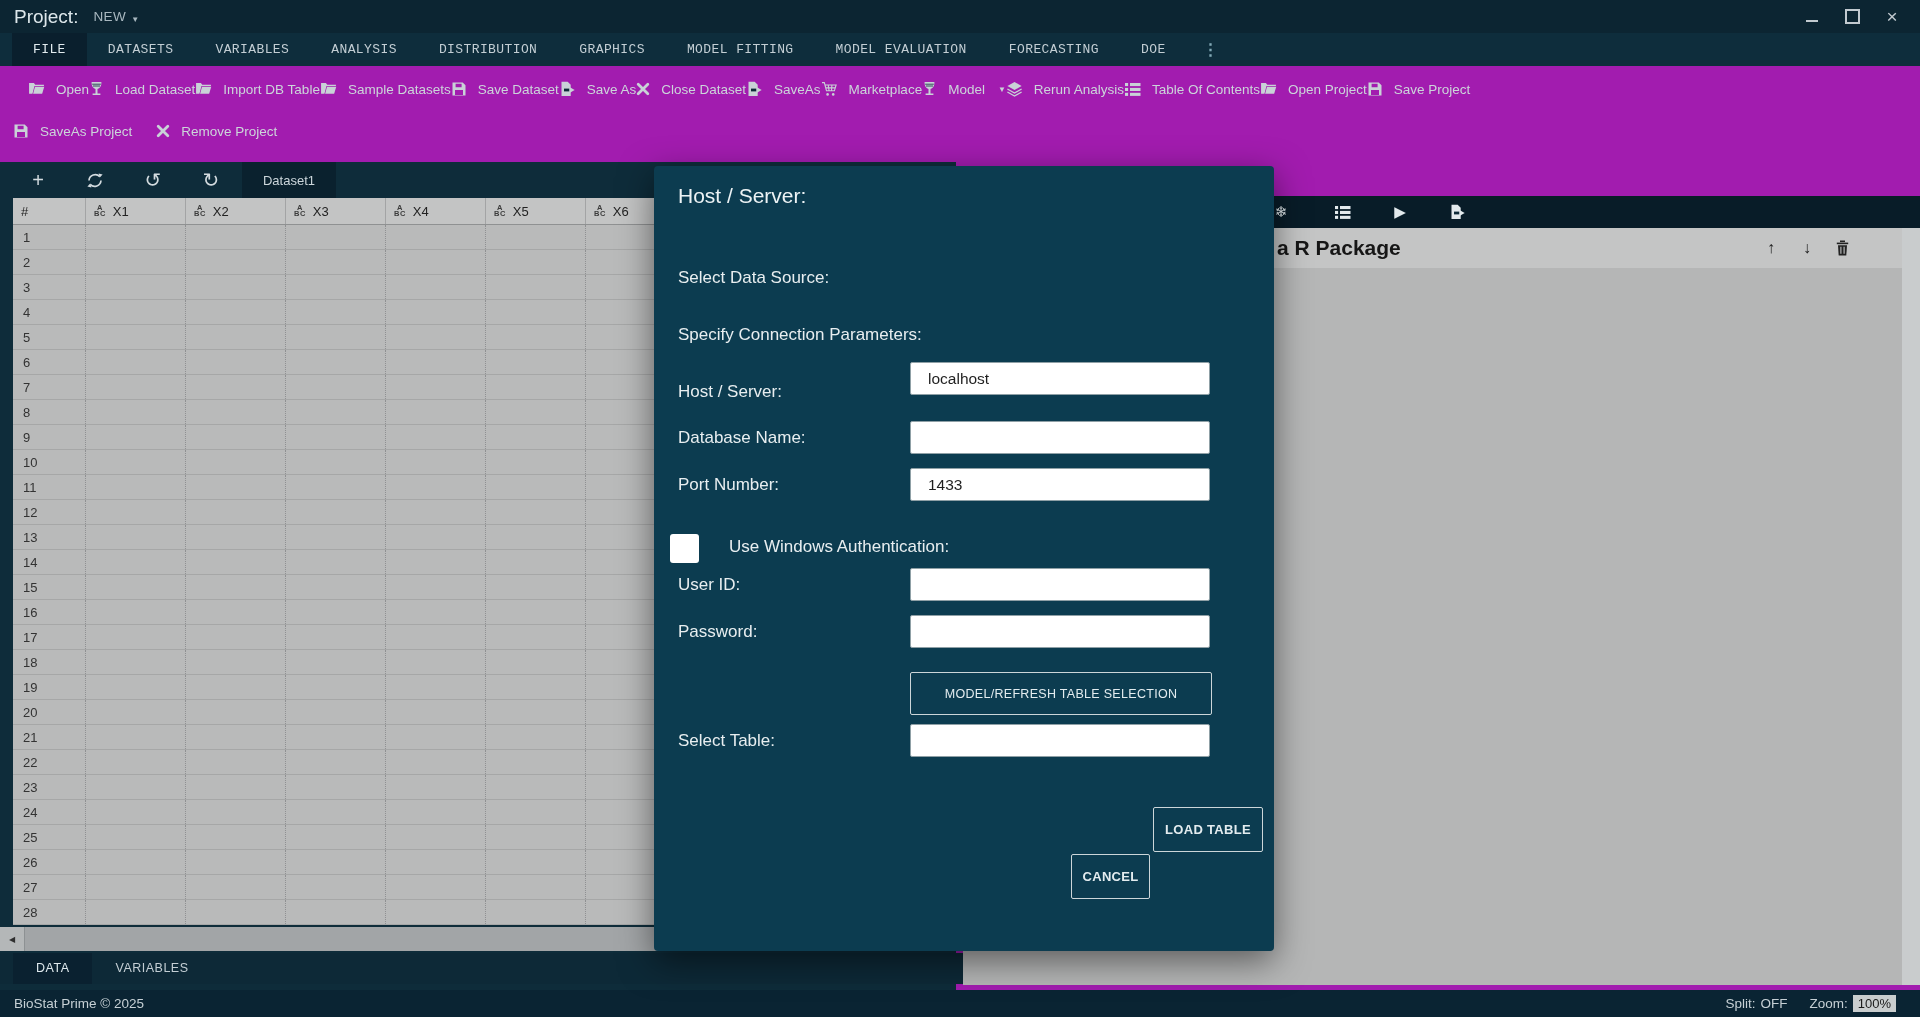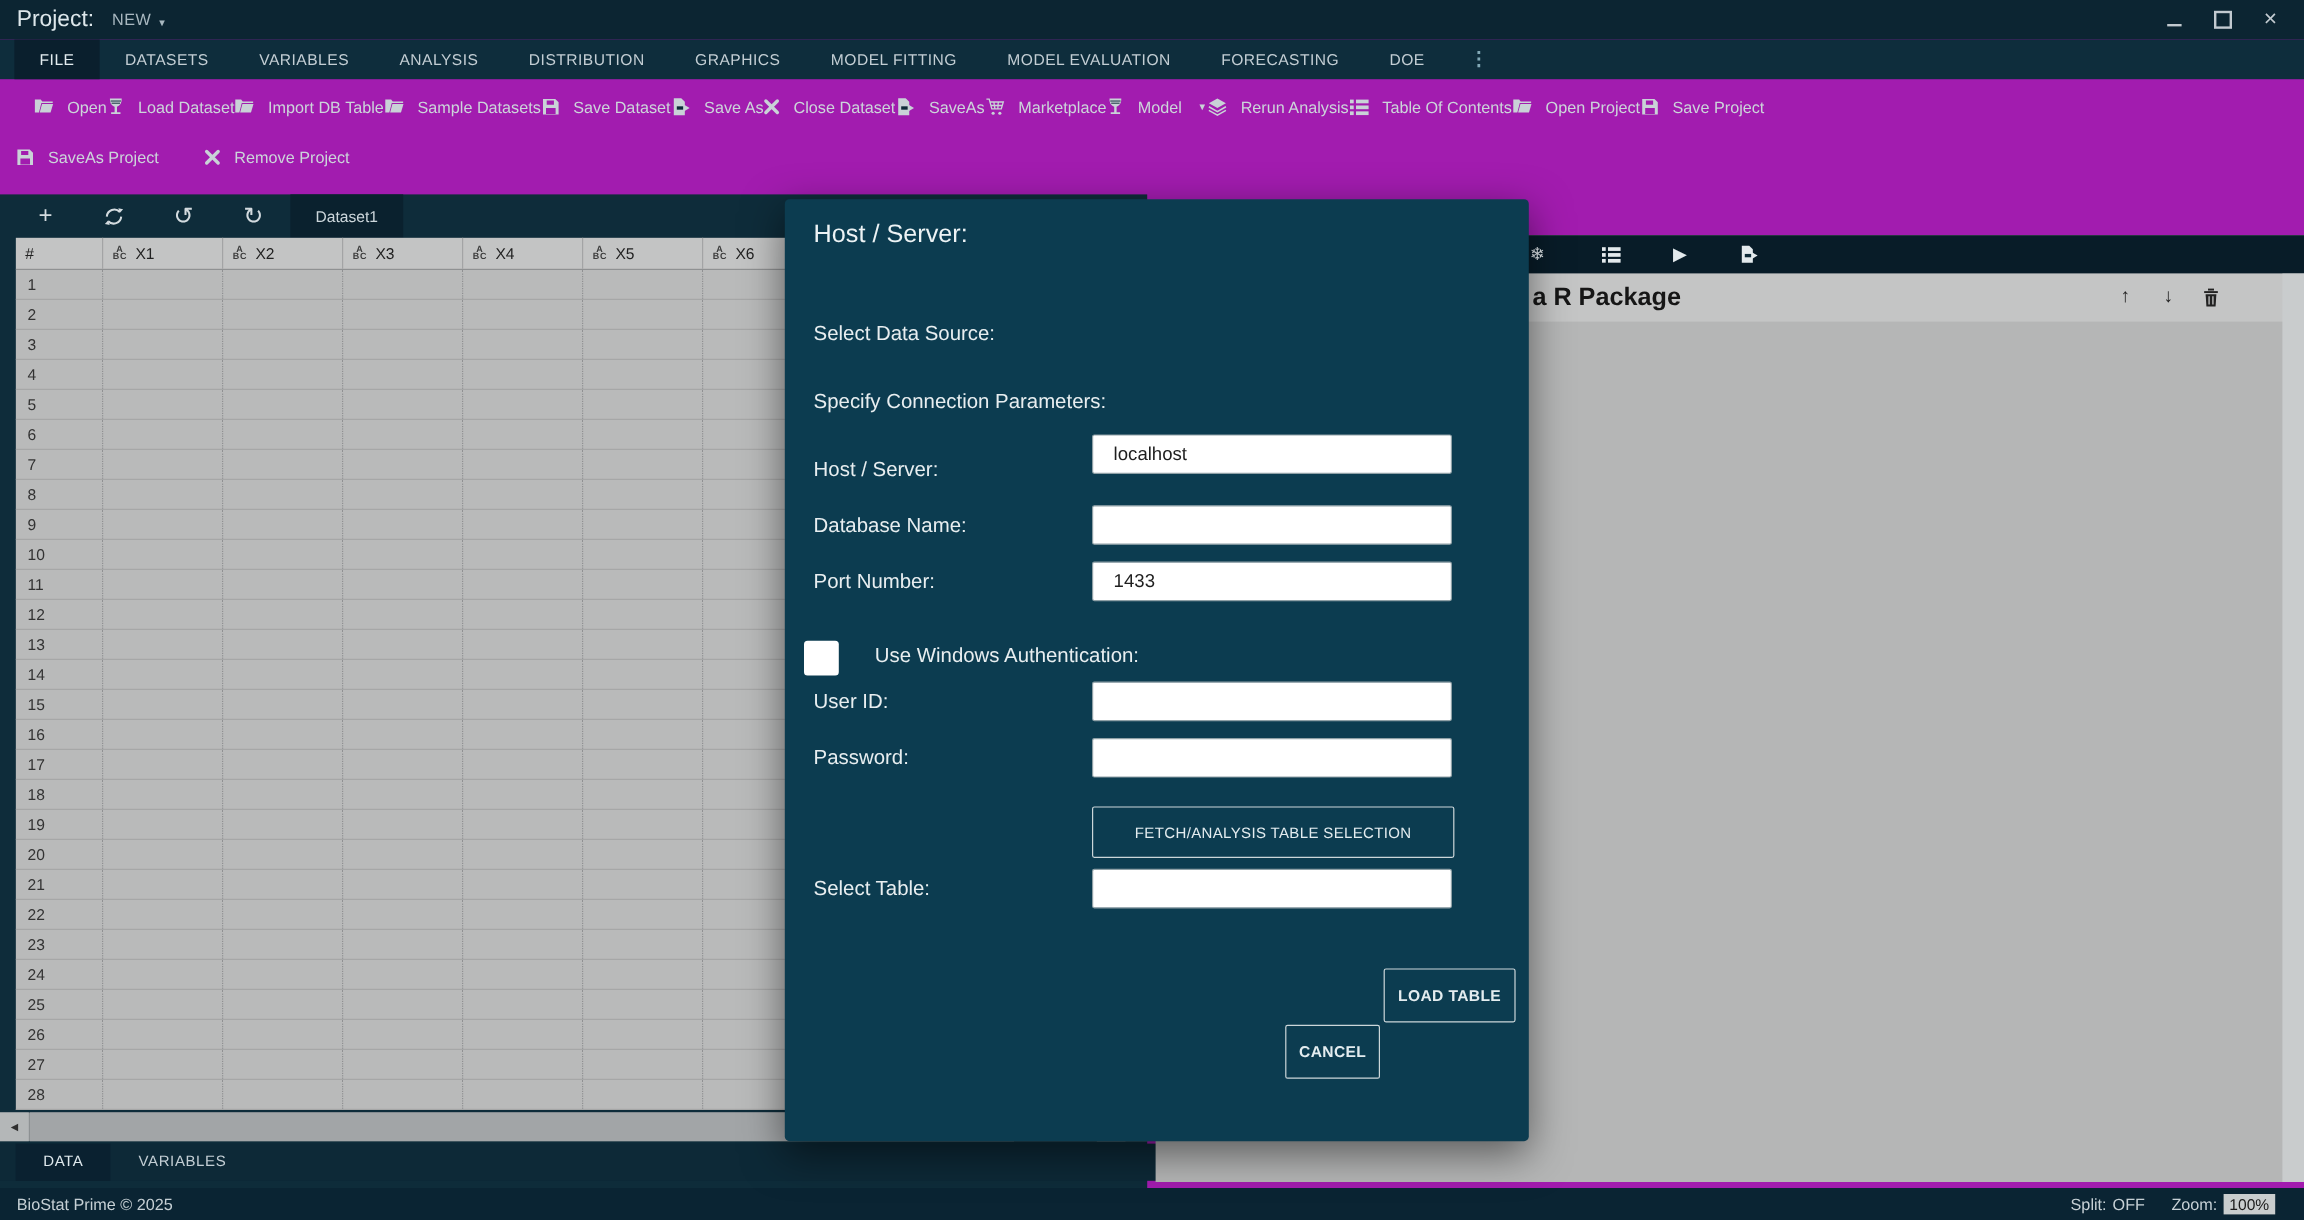--- a/index.html
+++ b/index.html
@@ -12,27 +12,27 @@
   .project-name{font-size:13.5px;color:#a9b8c0;margin-left:15px;letter-spacing:.4px;display:flex;align-items:flex-end;gap:5px;}
   .caret-sm{font-size:8px;color:#a9b8c0;}
   .winbtns{position:absolute;right:20px;top:0;height:33px;display:flex;gap:24px;align-items:center;}
   .wb{display:flex;align-items:center;justify-content:center;width:16px;height:16px;color:#c2cad0;}
   .wb-min{width:12px;height:2px;background:#c2cad0;margin-top:8px;}
   .wb-max{width:11px;height:11px;border:2px solid #c2cad0;}
   .wb-close{font-size:19px;line-height:16px;}
 
   
   .menubar{position:absolute;left:0;top:33px;width:100%;height:33px;background:#0e2d3c;display:flex;align-items:stretch;padding-left:12px;}
-  .mtab{line-height:33px;padding:0 21px;font-size:13px;letter-spacing:.4px;color:#c3ced4;white-space:nowrap;}
+  .mtab{line-height:33px;padding:0 21px;font-size:13px;letter-spacing:.4px;color:#c3ced4;white-space:nowrap;font-family:Liberation Mono, monospace;}
   .mtab.active{background:#0a1f2d;color:#e2ebef;}
   .kebab{line-height:33px;font-size:16px;font-weight:bold;color:#82a9b6;padding:0 16px;}
 
   
   .toolbar1{position:absolute;left:0;top:66px;right:0;height:46px;display:flex;align-items:center;justify-content:flex-start;padding:0 34px 0 28px;}
-  .toolbar2{position:absolute;left:0;top:112px;height:38px;display:flex;align-items:center;gap:38px;padding-left:13px;}
+  .toolbar2{position:absolute;left:0;top:112px;height:38px;display:flex;align-items:center;gap:24px;padding-left:13px;}
   .tool{display:flex;align-items:center;gap:11px;font-size:13.5px;color:#ccd5da;white-space:nowrap;}
   .icn{display:inline-flex;align-items:center;justify-content:center;color:#c9d2d7;}
   .icn svg{display:block;}
   .tool .caret{font-size:8px;color:#c9d2d7;margin-left:2px;}
 
   
   .sheet{position:absolute;left:0;top:162px;width:956px;height:828px;background:#0e2c3a;}
   .sticon{position:absolute;top:0;height:36px;width:26px;display:flex;align-items:center;justify-content:center;color:#d3dbdf;}
   .sticon.char{font-size:20px;}
   .dataset-tab{position:absolute;left:242px;top:0;width:94px;height:36px;background:#0a212e;color:#ccd6db;font-size:13px;display:flex;align-items:center;justify-content:center;}
@@ -763,21 +763,21 @@
 
     <div class="m-check"></div>
     <div class="m-label" style="top:366px;left:75px;height:29px;line-height:29px">Use Windows Authentication:</div>
 
     <div class="m-label" style="top:402px">User ID:</div>
     <input class="m-input" style="top: 402px;" value="">
 
     <div class="m-label" style="top:449px">Password:</div>
     <input class="m-input" style="top: 449px;" value="">
 
-    <div class="m-btn m-fetch">FETCH/ANALYSIS TABLE SELECTION</div>
+    <div class="m-btn m-fetch">MODEL/REFRESH TABLE SELECTION</div>
 
     <div class="m-label" style="top:558px">Select Table:</div>
     <input class="m-input" style="top: 558px;" value="">
 
     <div class="m-btn m-cancel">CANCEL</div>
     <div class="m-btn m-load">LOAD TABLE</div>
   </div>
 
 </div>
 

